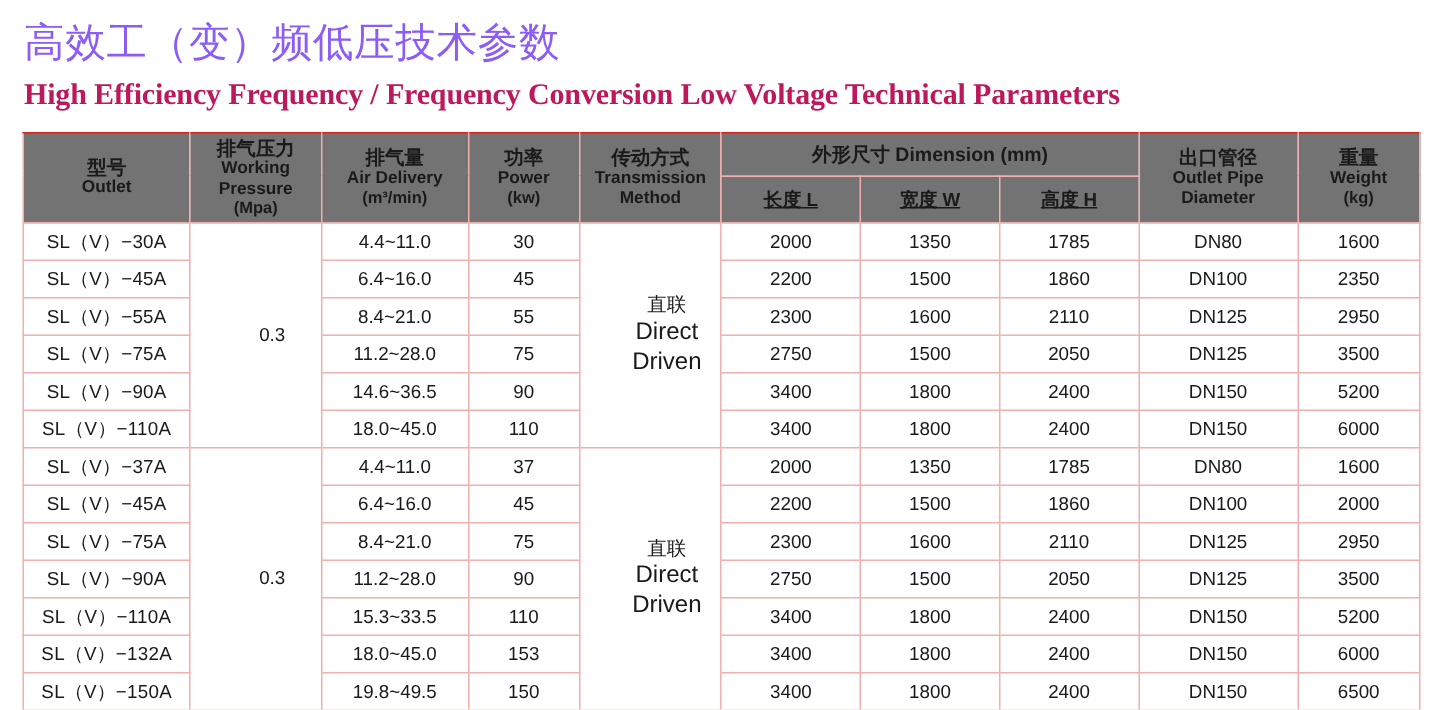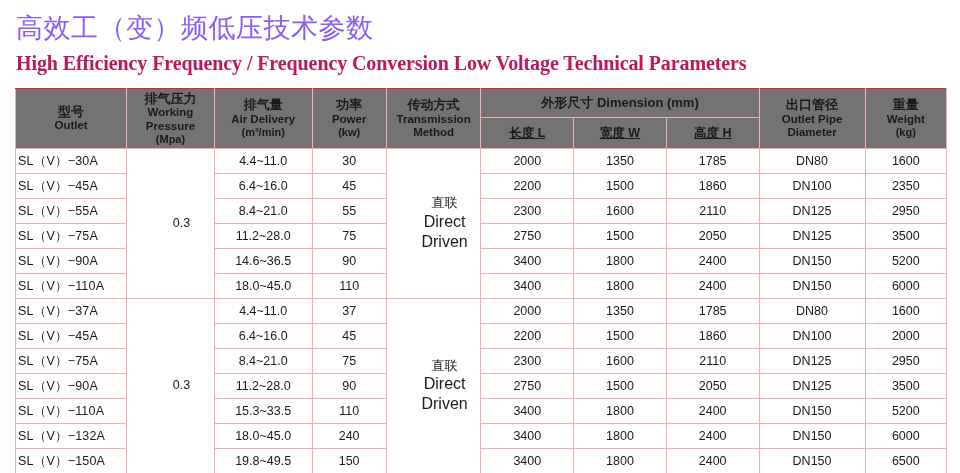--- a/index.html
+++ b/index.html
@@ -52,21 +52,21 @@
     color: #1a1a1a;
     font-weight: 700;
     line-height: 1.18;
     padding: 4px 2px;
   }
   thead th .cn { font-size: 13px; display: block; }
   thead th .en { font-size: 11.5px; display: block; font-weight: 700; }
   thead th .unit { font-size: 11px; display: block; font-weight: 700; }
   thead tr.row2 th { padding: 3px 2px; text-decoration: underline; }
   tbody td { height: 25px; background: #ffffff; }
-  tbody td.model { text-align: left; font-size: 12.5px; letter-spacing: 0.2px; }
+  tbody td.model { text-align: center; font-size: 12.5px; letter-spacing: 0.2px; }
   tbody td.merged {
     font-size: 12.5px;
     line-height: 1.25;
     padding-left: 24px;
   }
   tbody td.merged .cn { font-size: 13px; display: block; }
   tbody td.merged .en { font-size: 16px; display: block; }
   .sep-row td { border-top: 1.6px solid #e2231a; }
   .grp-border-top { border-top: 1.6px solid #e2231a !important; }
   table.spec thead th.topline { border-top: 1.6px solid #e2231a; }
@@ -256,21 +256,21 @@
         <td>110</td>
         <td>3400</td>
         <td>1800</td>
         <td>2400</td>
         <td>DN150</td>
         <td>5200</td>
       </tr>
       <tr>
         <td class="model">SL（V）−132A</td>
         <td>18.0~45.0</td>
-        <td>240</td>
+        <td>153</td>
         <td>3400</td>
         <td>1800</td>
         <td>2400</td>
         <td>DN150</td>
         <td>6000</td>
       </tr>
       <tr>
         <td class="model">SL（V）−150A</td>
         <td>19.8~49.5</td>
         <td>150</td>

